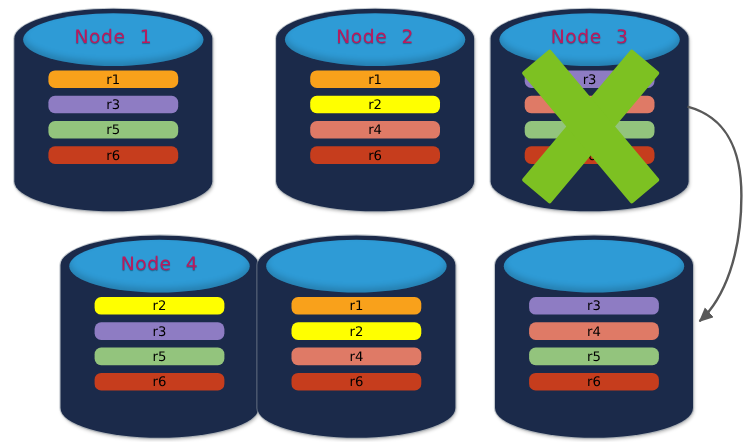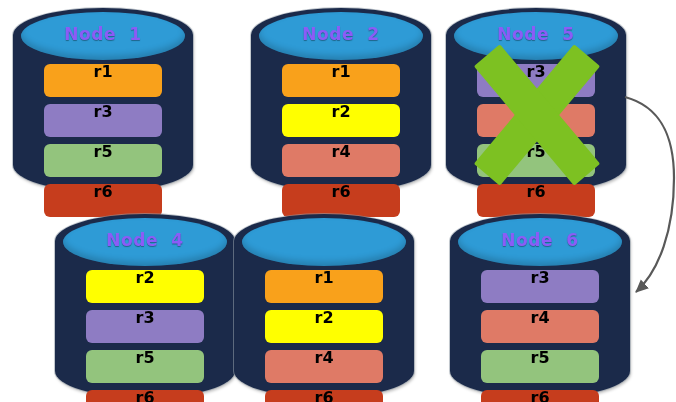--- a/index.html
+++ b/index.html
@@ -30,43 +30,43 @@
     position: absolute;
     top: 4px; left: 8px; right: 8px;
     height: 48px;
     border-radius: 50%;
     box-shadow: inset 0 -4px 6px rgba(0,0,0,0.18);
   }
   .cyl-title {
     position: absolute;
     top: 16px; left: 0; right: 0;
     text-align: center;
-    color: #8b5cf6;
+    color: #be185d;
     font-size: 17px;
-    font-weight: bold;
+    font-weight: normal;
     word-spacing: 7px;
     letter-spacing: 0.5px;
     text-shadow: 0 1px 1px rgba(0,0,0,0.35);
   }
   .bars {
     position: absolute;
     top: 56px; left: 31px;
     width: 118px;
     display: flex;
     flex-direction: column;
     gap: 7px;
   }
   .bar {
-    height: 33px;
+    height: 16px;
     line-height: 16px;
     border-radius: 6px;
     text-align: center;
     color: #000000;
-    font-size: 16px;
-    font-weight: bold;
+    font-size: 12px;
+    font-weight: normal;
   }
   .cross {
     position: absolute;
     left: 0; top: 0; right: 0; bottom: 0;
     pointer-events: none;
   }
   .x-arm {
     position: absolute;
     left: 74px;
     top: 29px;
@@ -105,21 +105,21 @@
         <div class="bars">
           <div class="bar" style="background: rgb(249, 161, 27);">r1</div>
           <div class="bar" style="background: rgb(255, 255, 0);">r2</div>
           <div class="bar" style="background: rgb(223, 122, 102);">r4</div>
           <div class="bar" style="background: rgb(198, 61, 29);">r6</div>
         </div>
       </div>
       <div class="cylinder" style="left: 446px; top: 8px;">
         <div class="cyl-body" style="background: rgb(27, 42, 74);"></div>
         <div class="cyl-top" style="background: rgb(46, 155, 214);"></div>
-        <div class="cyl-title">Node 5</div>
+        <div class="cyl-title">Node 3</div>
         <div class="bars">
           <div class="bar" style="background: rgb(142, 124, 195);">r3</div>
           <div class="bar" style="background: rgb(223, 122, 102);">r4</div>
           <div class="bar" style="background: rgb(147, 196, 125);">r5</div>
           <div class="bar" style="background: rgb(198, 61, 29);">r6</div>
         </div>
         <div class="cross">
           <div class="x-arm a1" style="background: rgb(125, 193, 34);"></div>
           <div class="x-arm a2" style="background: rgb(125, 193, 34);"></div>
         </div>
@@ -141,21 +141,20 @@
         <div class="bars">
           <div class="bar" style="background: rgb(249, 161, 27);">r1</div>
           <div class="bar" style="background: rgb(255, 255, 0);">r2</div>
           <div class="bar" style="background: rgb(223, 122, 102);">r4</div>
           <div class="bar" style="background: rgb(198, 61, 29);">r6</div>
         </div>
       </div>
       <div class="cylinder" style="left: 450px; top: 214px;">
         <div class="cyl-body" style="background: rgb(27, 42, 74);"></div>
         <div class="cyl-top" style="background: rgb(46, 155, 214);"></div>
-        <div class="cyl-title">Node 6</div>
         <div class="bars">
           <div class="bar" style="background: rgb(142, 124, 195);">r3</div>
           <div class="bar" style="background: rgb(223, 122, 102);">r4</div>
           <div class="bar" style="background: rgb(147, 196, 125);">r5</div>
           <div class="bar" style="background: rgb(198, 61, 29);">r6</div>
         </div>
       </div>
     </div>
   <svg id="arrow-svg" width="676" height="402" viewBox="0 0 676 402">
     <defs>

